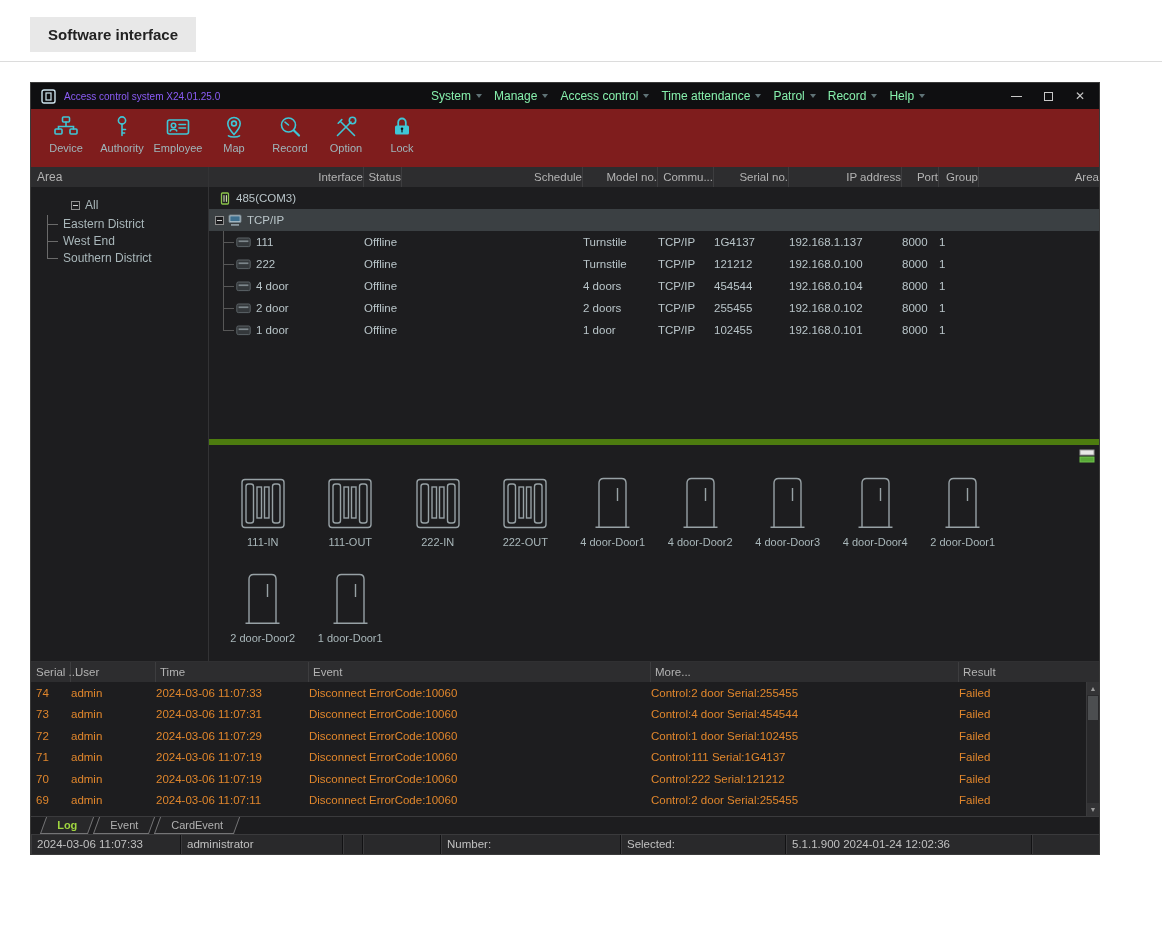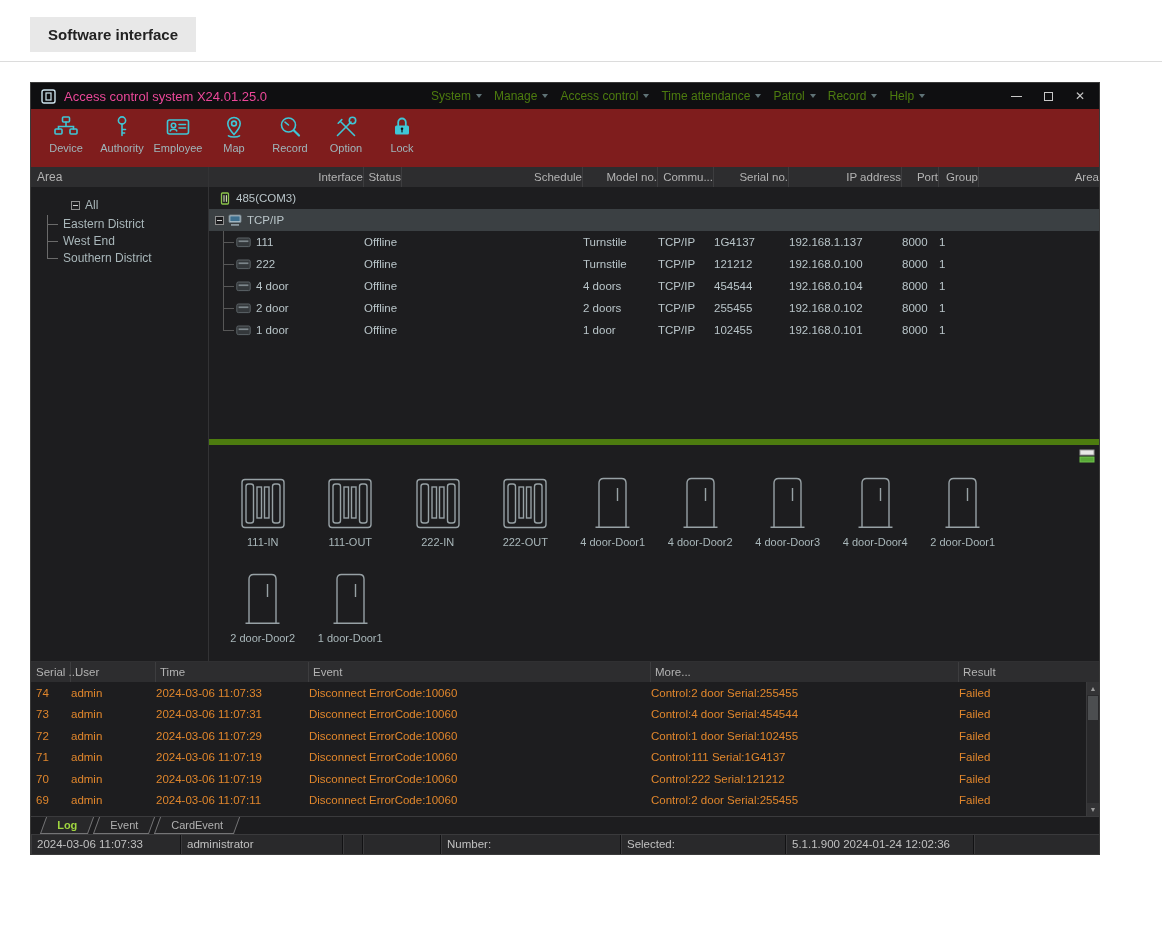--- a/index.html
+++ b/index.html
@@ -19,23 +19,23 @@
   
   .app-window {
     position:absolute; left:30px; top:82px; width:1070px; height:773px;
     background:#1d1d1f; border:1px solid #3a3a3a; color:#b9c5c9; font-size:12px;
     display:flex; flex-direction:column;
   }
 
   
   .titlebar { height:26px; background:#0f0f11; display:flex; align-items:center; padding:0 10px; position:relative; flex:0 0 auto; }
   .app-icon { margin-right:8px; display:flex; }
-  .window-title { color:#ec4899; font-size:13px; white-space:nowrap; }
+  .window-title { color:#8b5cf6; font-size:10px; white-space:nowrap; }
   .menubar { position:absolute; left:400px; top:0; height:26px; display:flex; align-items:center; gap:12px; }
-  .menu-item { display:flex; align-items:center; color:#4d7c0f; font-size:12px; cursor:default; white-space:nowrap; }
+  .menu-item { display:flex; align-items:center; color:#86efac; font-size:12px; cursor:default; white-space:nowrap; }
   .menu-caret { width:0; height:0; border-left:3px solid transparent; border-right:3px solid transparent; border-top:4px solid #5f7276; margin-left:5px; }
   .win-controls { margin-left:auto; display:flex; align-items:center; gap:22px; padding-right:4px; }
   .win-min { width:11px; border-top:1px solid #c8c8c8; display:inline-block; }
   .win-max { width:9px; height:9px; border:1px solid #c8c8c8; display:inline-block; }
   .win-close { color:#c8c8c8; font-size:12px; line-height:12px; }
 
   
   .toolbar { height:58px; background:#7f1d1d; display:flex; align-items:flex-start; padding:5px 0 0 8px; gap:2px; flex:0 0 auto; }
   .tool { width:54px; display:flex; flex-direction:column; align-items:center; gap:2px; cursor:default; }
   .tool svg { display:block; }
@@ -129,21 +129,21 @@
   .tabs-row { height:18px; background:#1d1d1f; display:flex; align-items:stretch; padding-left:12px; border-top:1px solid #3a3a3c; flex:0 0 auto; }
   .tab { transform:skewX(-20deg); border:1px solid #747476; border-top:none; background:#232325; padding:0 13px; margin-right:5px; height:17px; cursor:default; }
   .tab .lbl { display:inline-block; transform:skewX(20deg); font-size:11px; line-height:16px; color:#b0b0b0; }
   .tab.active { background:#28282a; }
   .tab.active .lbl { color:#9fd53f; font-weight:bold; }
 
   
   .statusbar { height:20px; background:#29292b; border-top:1px solid #3a3a3c; display:flex; align-items:stretch; color:#c0c0c0; font-size:11.5px; flex:0 0 auto; }
   .sb-cell { border-right:1px solid #121214; box-shadow:inset 1px 0 0 #3a3a3c; padding-left:6px; line-height:19px; white-space:nowrap; overflow:hidden; }
   .sbc-time{ width:150px; } .sbc-user{ width:162px; } .sbc-a{ width:20px; } .sbc-b{ width:78px; }
-  .sbc-num{ width:180px; } .sbc-sel{ width:165px; } .sbc-ver{ width:188px; } .sbc-fill{ flex:1; border-right:none; }
+  .sbc-num{ width:180px; } .sbc-sel{ width:165px; } .sbc-ver{ width:246px; } .sbc-fill{ flex:1; border-right:none; }
 
   svg { display:block; }
 </style>
 </head>
 <body>
 
 <div class="annotation-label">Software interface</div>
 <div class="top-divider"></div>
 
 <div class="app-window">

